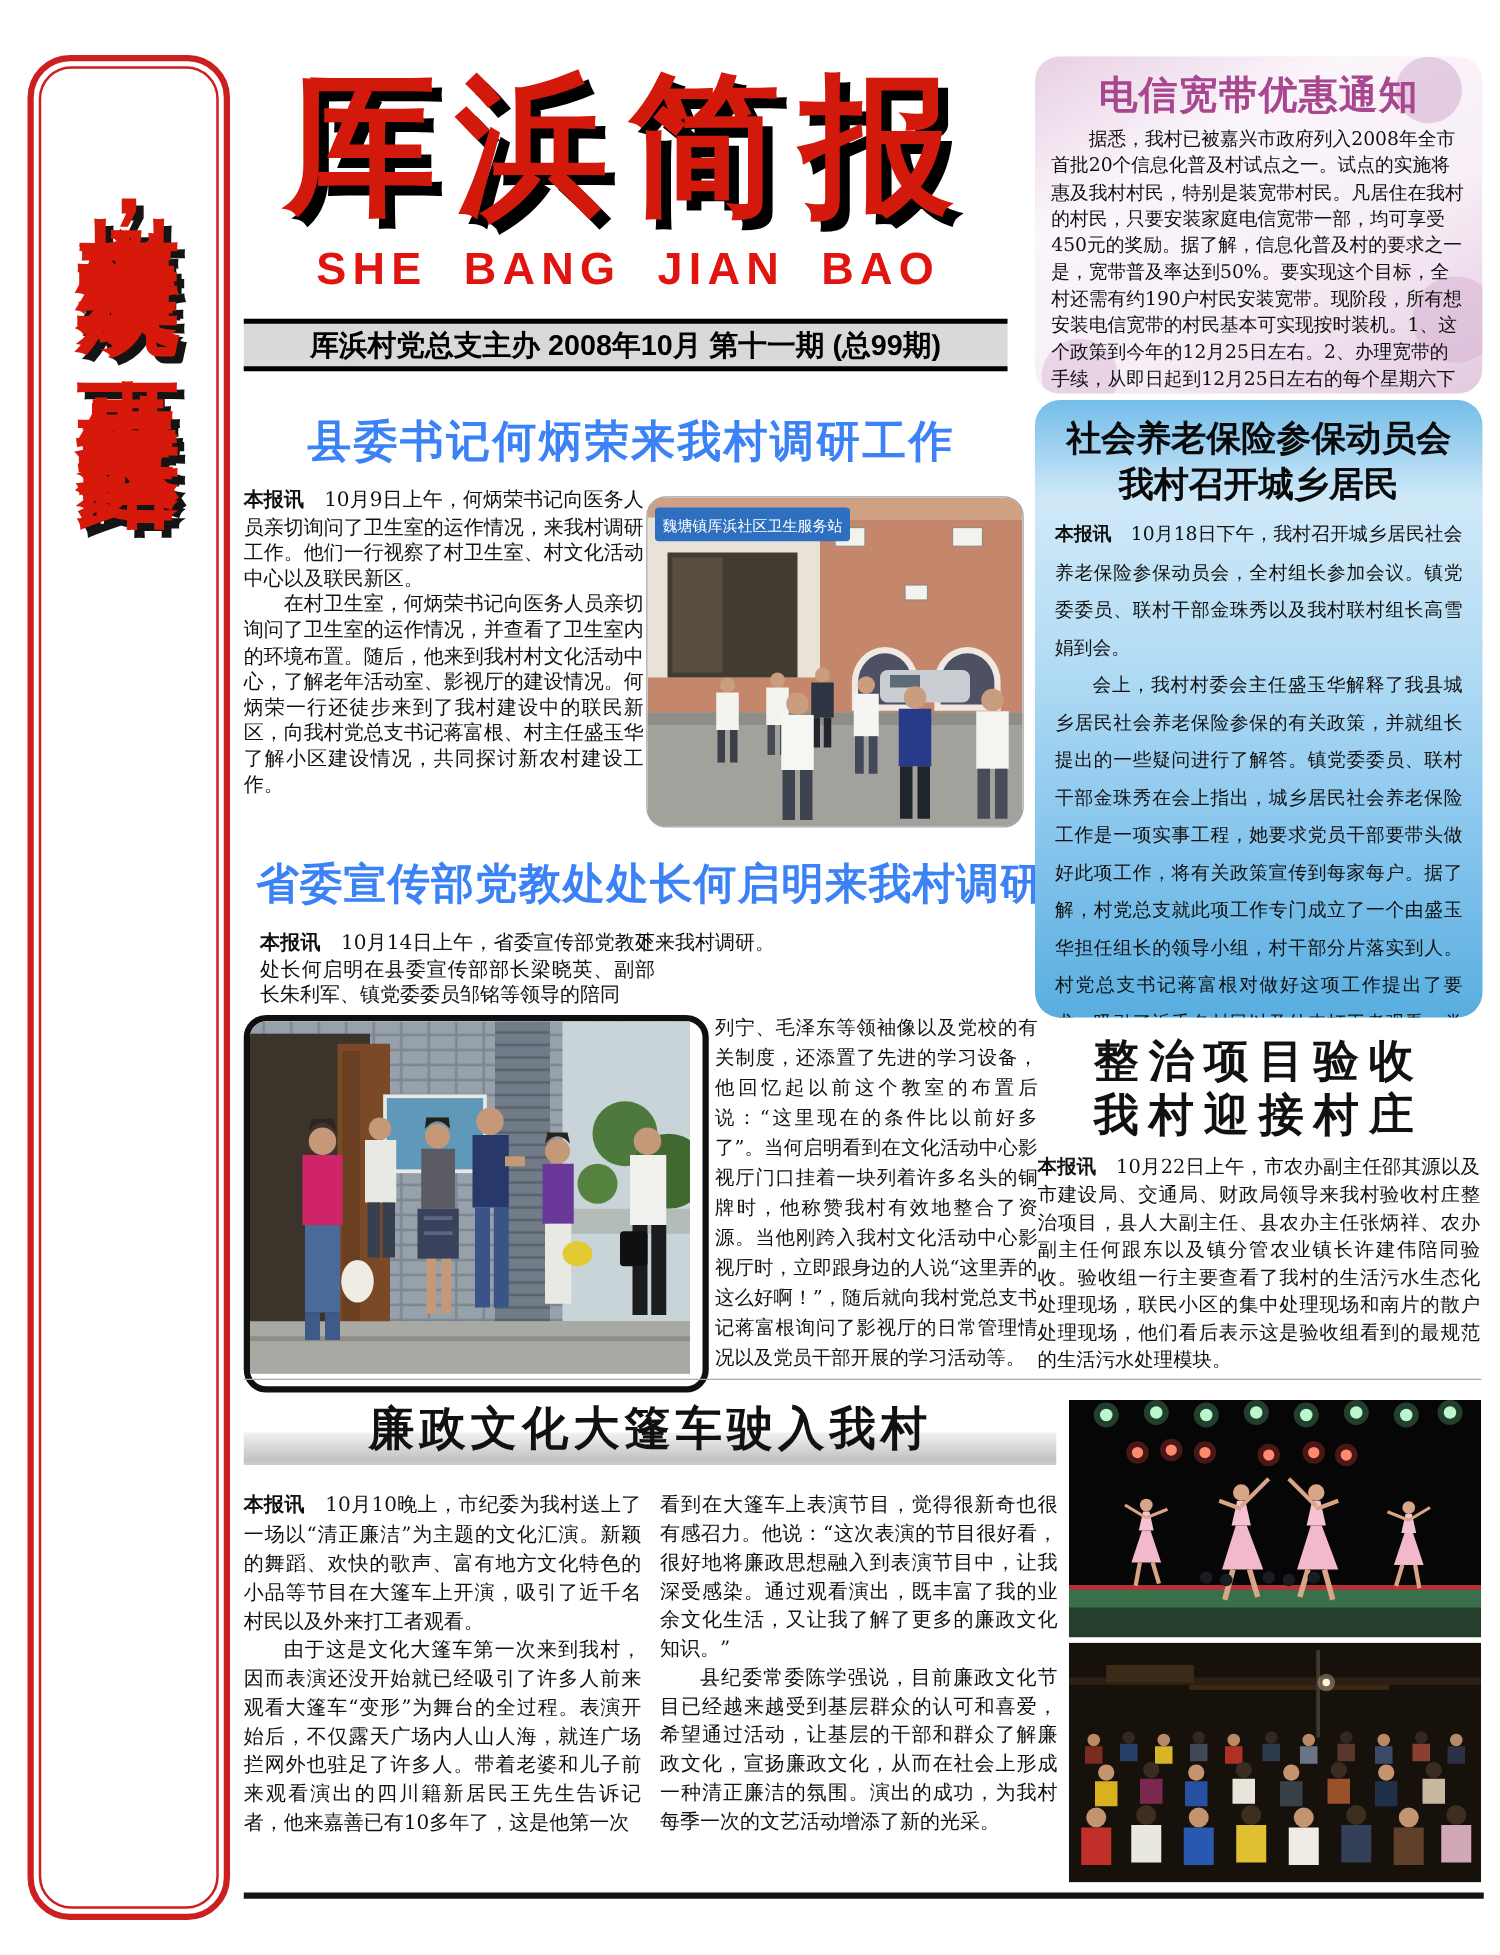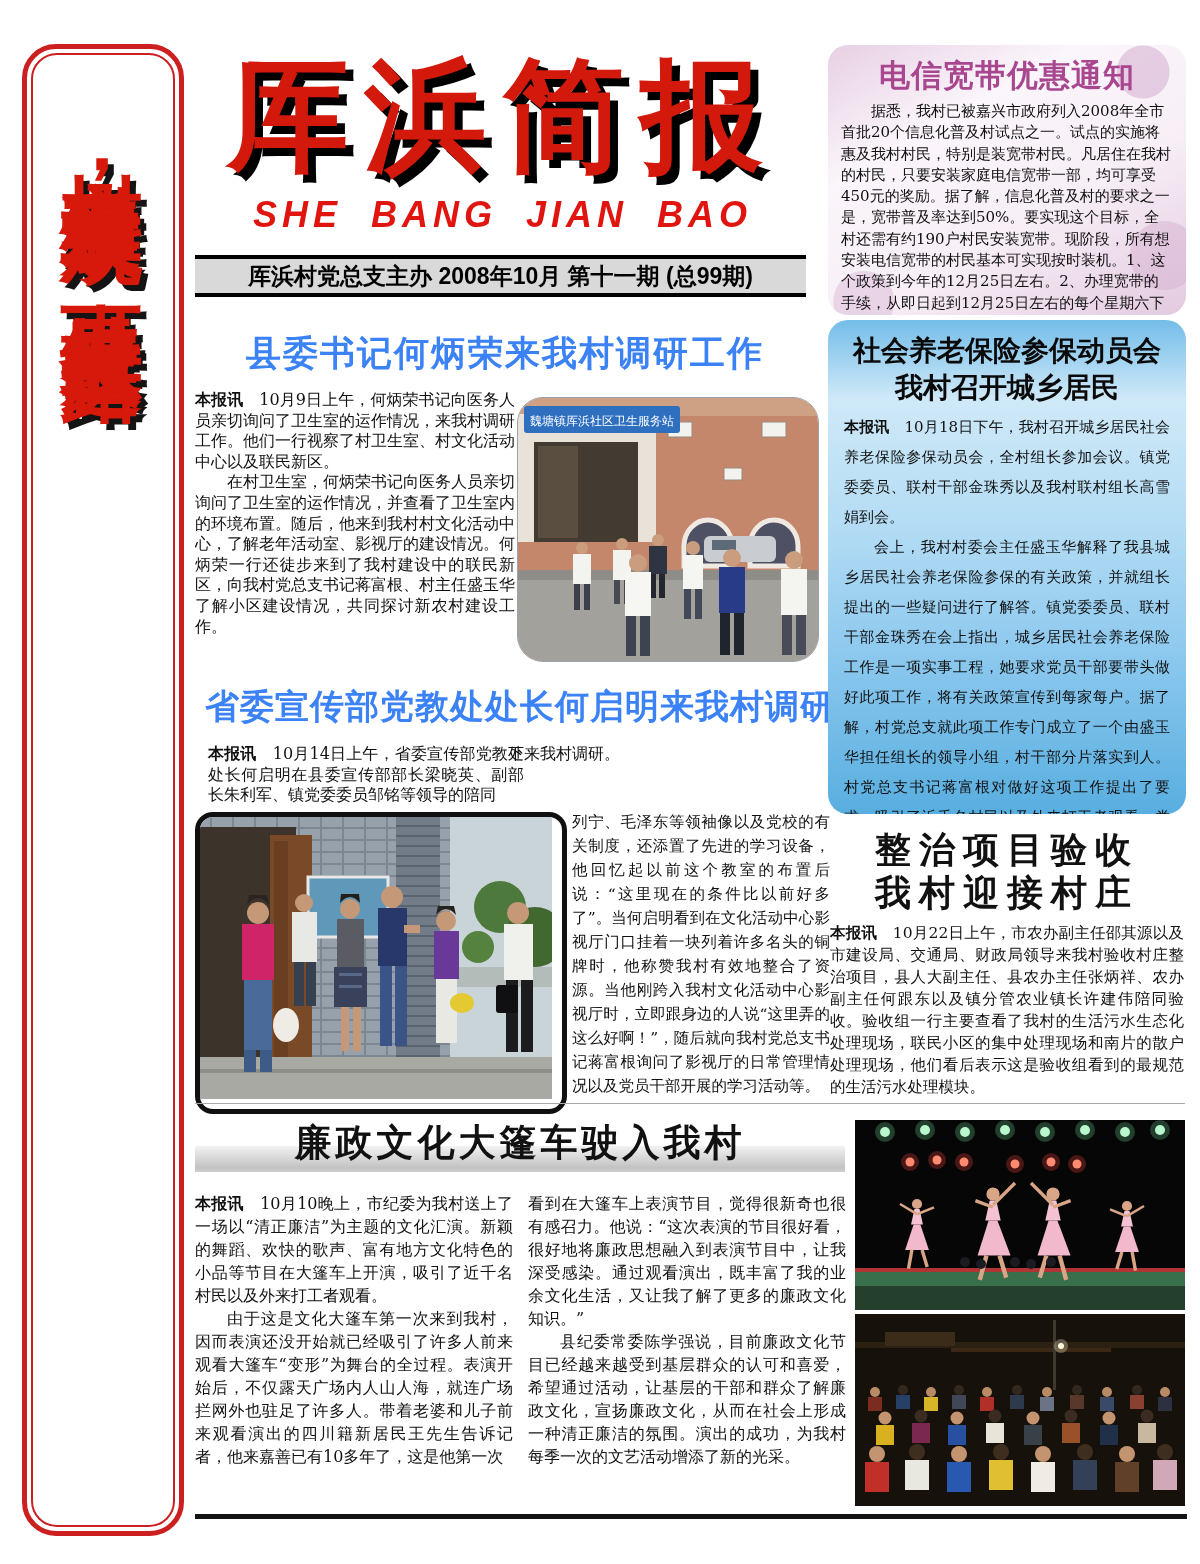--- a/index.html
+++ b/index.html
@@ -13,21 +13,21 @@
                 display:flex;justify-content:center;}
   .banner-text{writing-mode:vertical-rl;text-orientation:upright;
                font-size:82px;font-weight:bold;color:#d6190a;line-height:1;
                letter-spacing:6px;margin-top:52px;text-shadow:6px 6px 0 #141414;}
 
   
   .masthead{left:195px;top:40px;width:615px;height:152px;text-align:center;}
   .masthead-title{font-size:122px;line-height:150px;font-weight:bold;color:#d2190b;
                   letter-spacing:16px;text-shadow:8px 8px 0 #000;white-space:nowrap;}
   .romanized{left:195px;top:194px;width:615px;text-align:center;
-             font-family:"Liberation Sans",sans-serif;font-weight:bold;font-style:italic;
+             font-family:"Liberation Sans",sans-serif;font-weight:bold;
              font-size:36px;color:#e01510;letter-spacing:5px;word-spacing:14px;}
   .info-bar{left:195px;top:255px;width:611px;height:34px;background:#d9d9d9;
             border-top:4px solid #000;border-bottom:4px solid #000;
             display:flex;align-items:center;justify-content:center;
             font-family:"Liberation Sans",sans-serif;font-weight:bold;font-size:23px;color:#000;
             white-space:nowrap;}
 
   
   .notice{left:828px;top:45px;width:358px;height:270px;border-radius:20px;overflow:hidden;
           background:
@@ -72,21 +72,21 @@
   .acceptance-body{margin:8px 2px 0;font-size:15.5px;line-height:22px;text-align:justify;}
   .acceptance-body p{margin:0;text-indent:2em;}
 
   
   .rule-mid{left:195px;top:1103px;width:990px;height:1px;background:#a9a9a9;}
   .bottom-line{left:195px;top:1514px;width:992px;height:5px;background:#141414;}
 
   
   .photo{overflow:hidden;}
   .photo svg{display:block;}
-  .photo1{left:517px;top:397px;width:300px;height:263px;border:1px solid #9aa3ac;border-radius:26px;}
+  .photo1{left:517px;top:397px;width:300px;height:263px;border:1px solid #9aa3ac;border-radius:16px;}
   .photo2{left:195px;top:812px;width:362px;height:292px;border:5px solid #101010;border-radius:18px;}
   .stage-photo{left:855px;top:1120px;width:330px;height:190px;}
   .audience-photo{left:855px;top:1314px;width:330px;height:192px;}
 </style>
 </head>
 <body>
 
 <div class="abs banner-outer">
   <div class="banner-inner">
     <div class="banner-text">树立科学发展观，走可持续发展道路</div>

